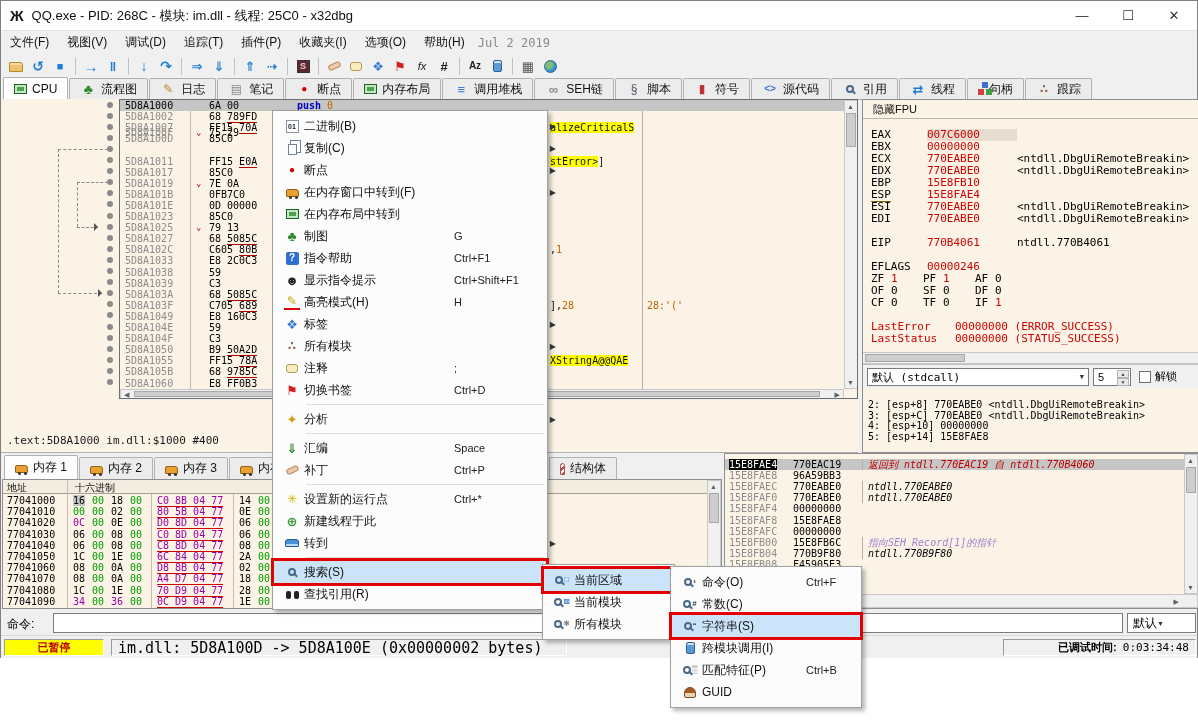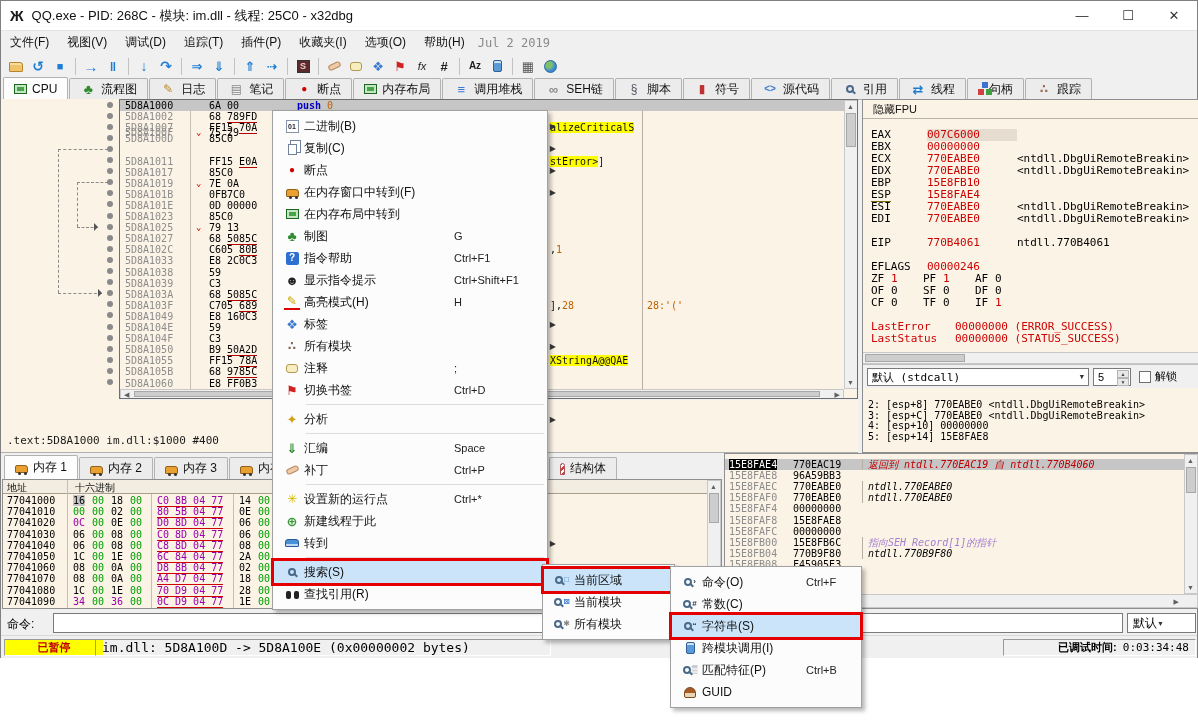--- a/index.html
+++ b/index.html
@@ -137,21 +137,21 @@
   .cc-red { color:#c00000; } .cc-purple { color:#a57fd0; } .cc-blk { color:#000; }
 
   
   #cmd-bar { position:absolute; left:0; top:610px; width:100%; height:24px; background:#f0f0f0; }
   #cmd-label { position:absolute; left:6px; top:5px; font-size:12px; }
   #cmd-input { position:absolute; left:52px; top:2px; width:1070px; height:20px; background:#fff; border:1px solid #7a7a7a; }
   #cmd-select { position:absolute; left:1126px; top:2px; width:69px; height:20px; background:#fff; border:1px solid #7a7a7a; font-size:12px; display:flex; align-items:center; justify-content:flex-start; padding:0 5px; }
   #status-bar { position:absolute; left:0; top:634px; width:100%; height:23px; background:#f0f0f0; border-top:1px solid #d8d8d8; }
   .seg { position:absolute; top:3px; height:17px; border:1px solid; border-color:#9a9a9a #ffffff #ffffff #9a9a9a; display:flex; align-items:center; padding:0 6px; font-size:11px; }
   #seg-state { left:3px; width:100px; background:#ffff00; color:#c00000; font-weight:bold; justify-content:center; }
-  #seg-msg { left:94px; width:456px; font-family:"DejaVu Sans Mono",monospace; font-size:13px; }
+  #seg-msg { left:110px; width:456px; font-family:"DejaVu Sans Mono",monospace; font-size:15px; }
   #seg-time { left:1002px; width:193px; justify-content:flex-end; gap:6px; font-weight:bold; }
   #seg-time .tv { font-family:"DejaVu Sans Mono",monospace; font-weight:normal; }
 
   
   .popup { position:absolute; background:#fcfcfc; border:1px solid #a0a0a0; box-shadow:3px 3px 4px rgba(0,0,0,.28); z-index:50; padding:4px 1px; }
   .mitem { display:flex; align-items:center; height:22px; padding:0 6px; font-size:12px; color:#111; }
   .mitem .mi-ico-cell { width:24px; display:flex; justify-content:center; flex:none; }
   .mitem .mi-label { flex:1 1 auto; white-space:nowrap; }
   .mitem .mi-short { width:92px; font-size:11px; color:#222; flex:none; }
   .mitem .mi-arrow { width:10px; font-size:8px; color:#333; flex:none; text-align:right; }

